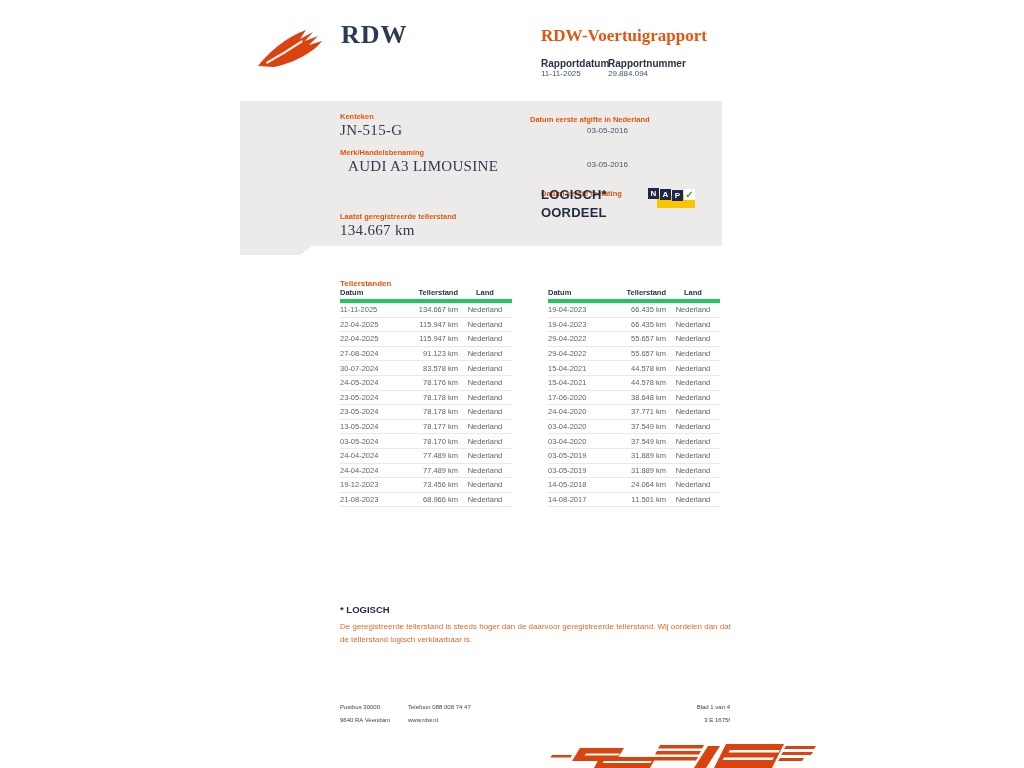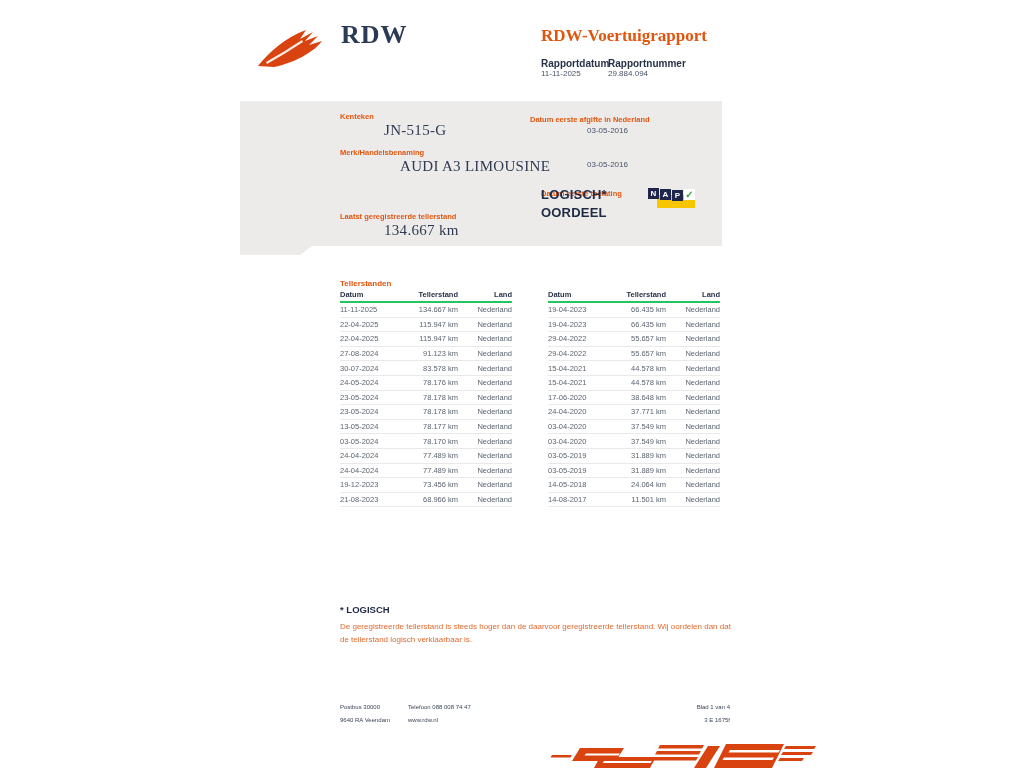--- a/index.html
+++ b/index.html
@@ -26,21 +26,21 @@
 
   
   .vehicle-panel { position:absolute; left:240px; top:101px; width:482px; height:154px; background:#EDEBE9; }
   .panel-notch {
     position:absolute; left:300px; top:246px; width:422px; height:9px; background:#ffffff;
     clip-path:polygon(12px 0, 100% 0, 100% 100%, 0 100%);
   }
   .fld-label { position:absolute; font-size:7.5px; font-weight:700; color:#E0560F; }
   .fld-big {
     position:absolute; font-family:"Liberation Serif", serif;
-    font-size:15px; color:#2E3A52; letter-spacing:0.3px;margin-left:44px;
+    font-size:15px; color:#2E3A52; letter-spacing:0.3px;
   }
   .fld-small { position:absolute; font-size:8px; color:#49536A;padding-left:46px; }
   .oordeel {
     position:absolute; left:541px; top:186px;
     font-size:13px; font-weight:700; color:#1F2A44; line-height:18px; letter-spacing:0.2px;
   }
   
   .nap { position:absolute; left:648px; top:186px; width:48px; height:24px; }
   .nap-shadow { position:absolute; left:9px; top:9px; width:38px; height:13px; background:#F7C600; }
   .nap-tile {
@@ -50,27 +50,27 @@
   .nap-n { left:0px;  top:2px; }
   .nap-a { left:12px; top:3px; }
   .nap-p { left:24px; top:4px; }
   .nap-check { left:36px; top:3px; background:#ffffff; color:#3AA335; font-size:10px; }
 
   
   .tables-title { position:absolute; left:340px; top:279px; font-size:8px; font-weight:700; color:#E0560F; }
   .ttable { position:absolute; top:292px; width:172px; }
   .ttable-left  { left:340px; }
   .ttable-right { left:548px; }
-  .thead { display:flex; align-items:flex-end; height:11px; border-bottom:2px solid #22c55e; padding-bottom:2px;
+  .thead { display:flex; align-items:flex-end; height:11px; border-bottom:4px solid #22c55e; padding-bottom:2px;
            font-size:7.5px; font-weight:700; color:#273247; }
   .trow  { display:flex; align-items:center; height:14.6px; border-bottom:1px solid #E9E9E9;
            font-size:7.5px; color:#5B6470; }
   .c0 { width:58px; text-align:left; }
   .c1 { width:60px; text-align:right; }
-  .c2 { flex:1; text-align:right; }
+  .c2 { flex:1; text-align:center; }
 
   
   .note-heading { position:absolute; left:340px; top:604px; font-size:9.5px; font-weight:700; color:#1F2A44; }
   .note-text { position:absolute; left:340px; top:620px; width:392px; font-size:8px; line-height:13px; color:#E06A2E; }
 
   
   .foot { position:absolute; font-size:6px; line-height:13px; color:#3A4458; }
   .foot-col1 { left:340px; top:701px; }
   .foot-col2 { left:408px; top:701px; }
   .foot-right { left:600px; top:701px; width:130px; text-align:right; }
@@ -93,21 +93,21 @@
   <div class="hdr-label pos-b">Rapportnummer</div>
   <div class="hdr-value pos-a">11-11-2025</div>
   <div class="hdr-value pos-b">29.884.094</div>
 
   <div class="vehicle-panel"></div>
   <div class="panel-notch"></div>
 
   <div class="fld-label" style="left:340px; top:112px;">Kenteken</div>
   <div class="fld-big" style="left:340px; top:122px;">JN-515-G</div>
   <div class="fld-label" style="left:340px; top:148px;">Merk/Handelsbenaming</div>
-  <div class="fld-big" style="left:356px; top:158px;">AUDI A3 LIMOUSINE</div>
+  <div class="fld-big" style="left:348px; top:158px;">AUDI A3 LIMOUSINE</div>
   <div class="fld-label" style="left:340px; top:212px;">Laatst geregistreerde tellerstand</div>
   <div class="fld-big" style="left:340px; top:222px;">134.667 km</div>
 
   <div class="fld-label" style="left:530px; top:115px;">Datum eerste afgifte in Nederland</div>
   <div class="fld-small" style="left:541px; top:126px;">03-05-2016</div>
   <div class="fld-label" style="left:541px; top:149px;margin-top:40px;">Datum eerste toelating</div>
   <div class="fld-small" style="left:541px; top:160px;">03-05-2016</div>
 
   <div class="oordeel">
     <div>LOGISCH*</div>

